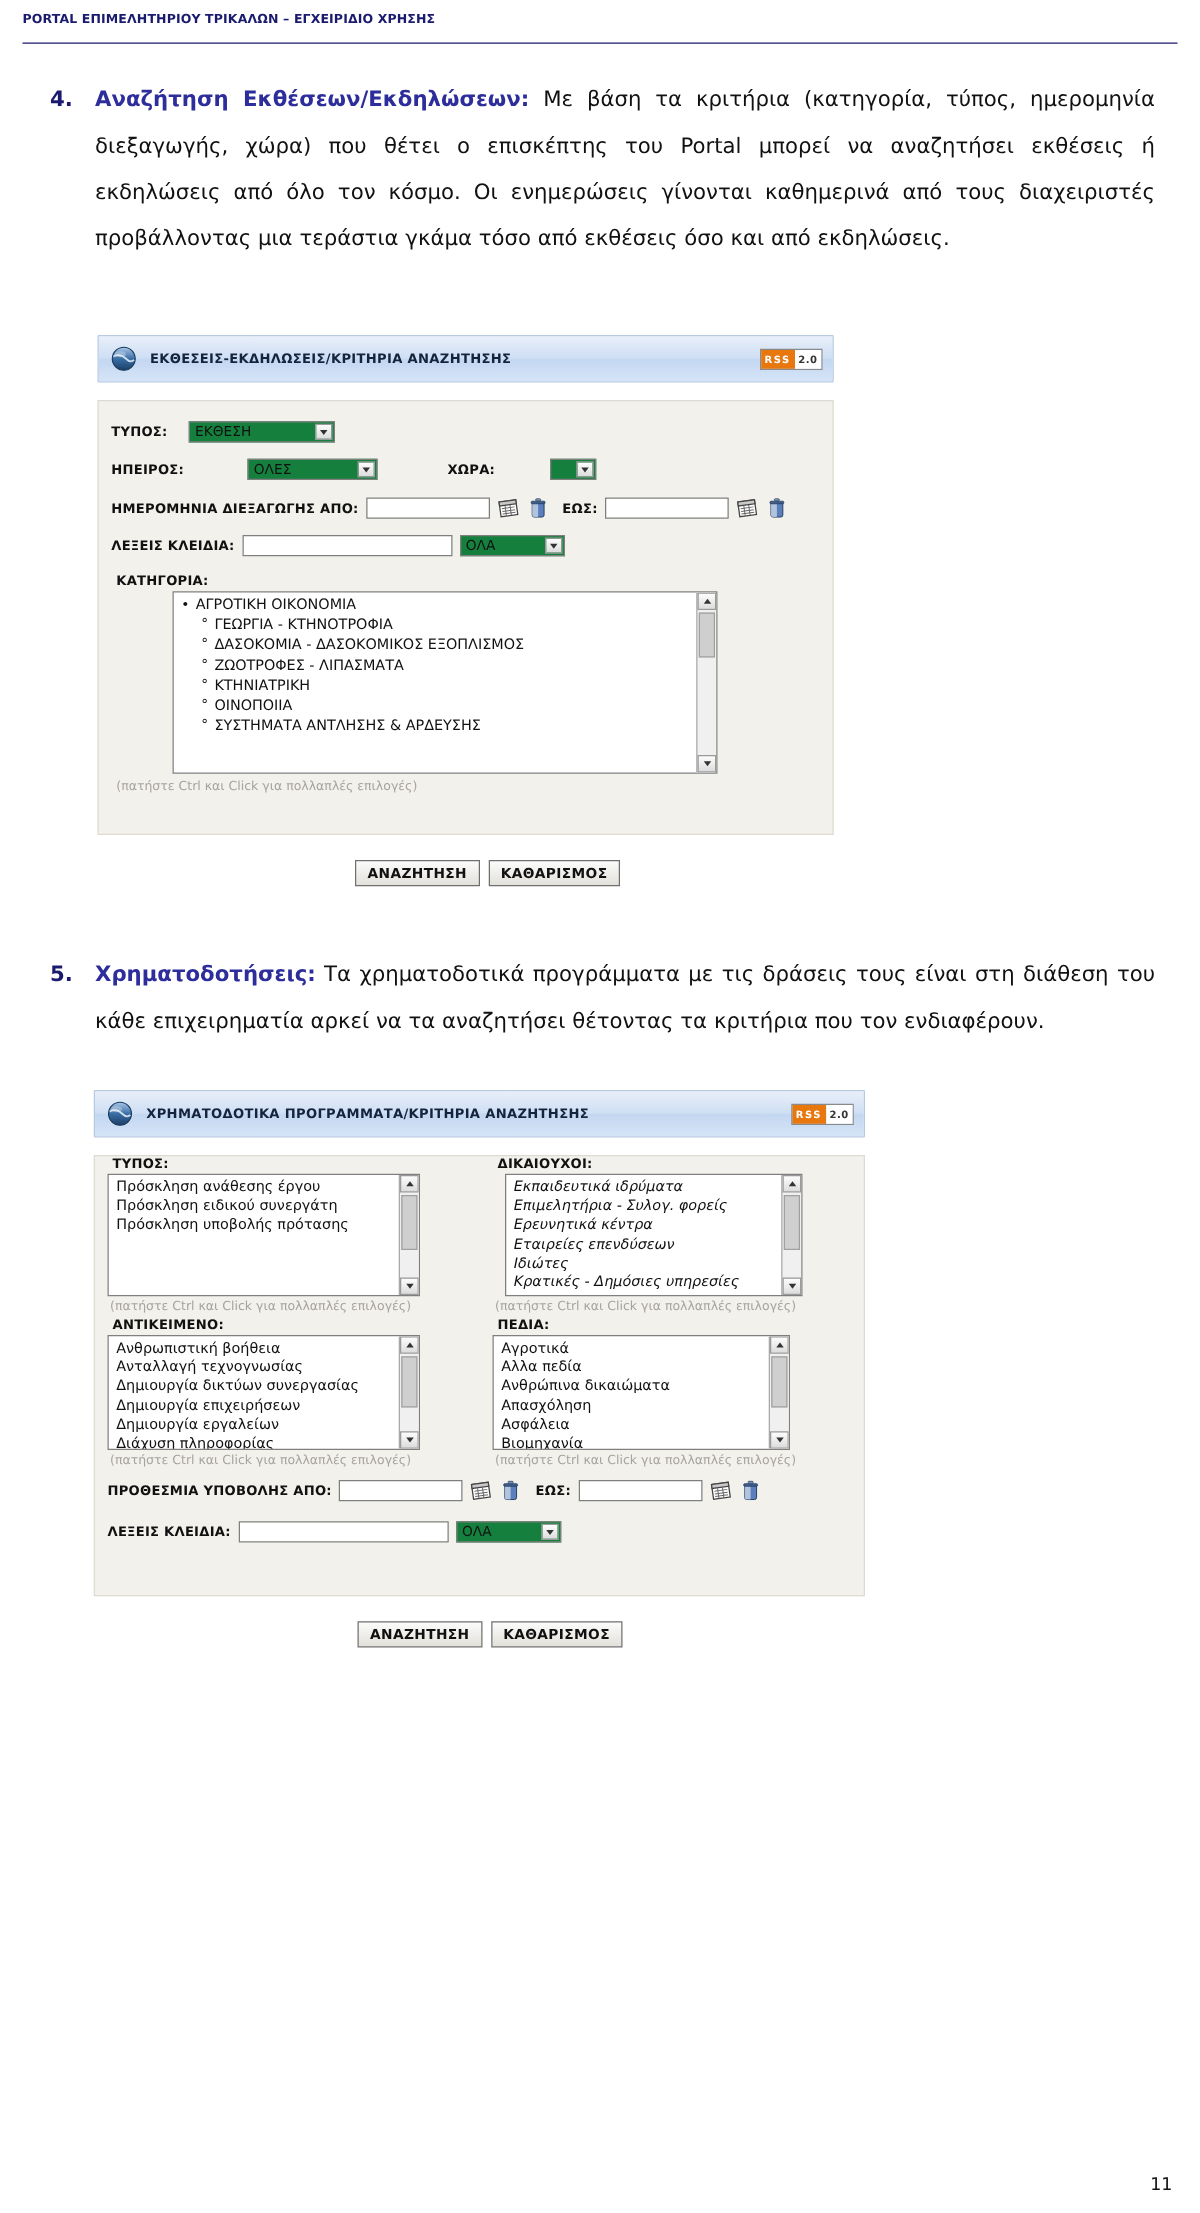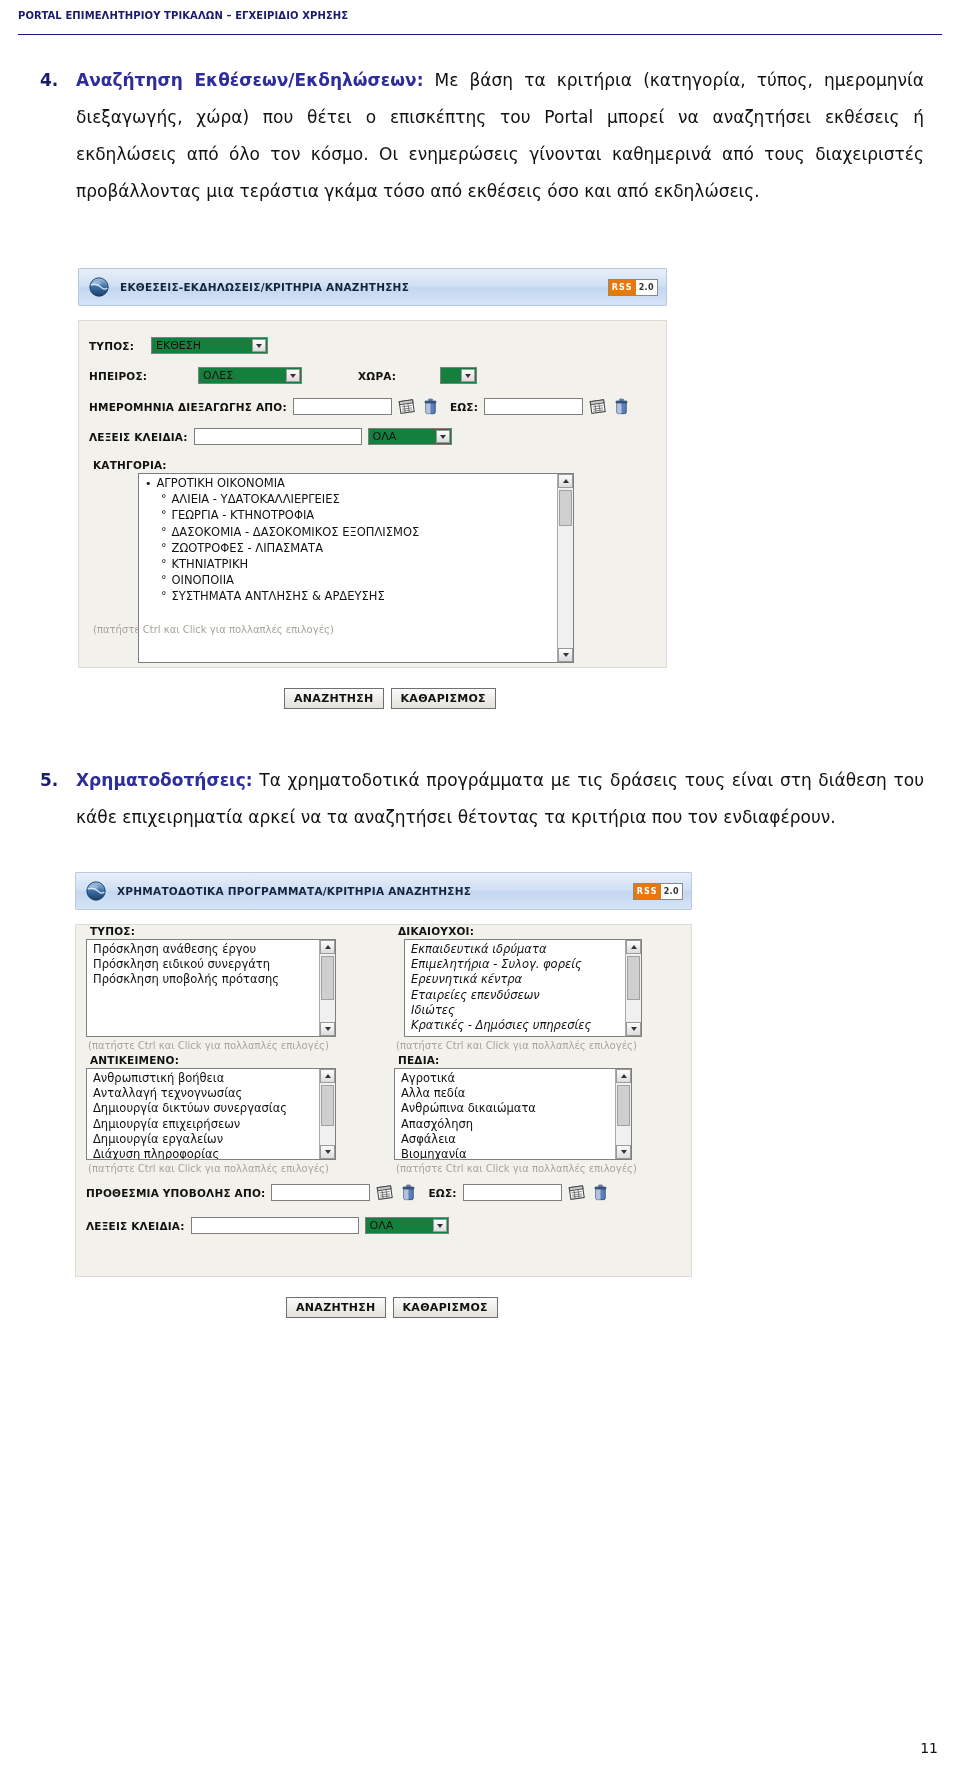--- a/index.html
+++ b/index.html
@@ -424,24 +424,23 @@
         <span class="lbl">ΛΕΞΕΙΣ ΚΛΕΙΔΙΑ:</span>
         <span class="textbox" style="width:168px; margin-left:6px;"></span>
         <span class="select" style="width:84px; margin-left:6px;">
           <span>ΟΛΑ</span>
           <span class="arrow"></span>
         </span>
       </div>
 
       <div class="grouplabel" style="left:14px; top:138px;">ΚΑΤΗΓΟΡΙΑ:</div>
 
-      <div class="listbox" style="left:12px; top:152px; width:436px; height:190px;">
+      <div class="listbox" style="left:12px; top:152px; width:436px; height:146px;">
         <ul id="cat-list">
             <li class="l1">ΑΓΡΟΤΙΚΗ ΟΙΚΟΝΟΜΙΑ</li>
-            <li class="l2">ΑΛΙΕΙΑ - ΥΔΑΤΟΚΑΛΛΙΕΡΓΕΙΕΣ</li>
             <li class="l2">ΓΕΩΡΓΙΑ - ΚΤΗΝΟΤΡΟΦΙΑ</li>
             <li class="l2">ΔΑΣΟΚΟΜΙΑ - ΔΑΣΟΚΟΜΙΚΟΣ ΕΞΟΠΛΙΣΜΟΣ</li>
             <li class="l2">ΖΩΟΤΡΟΦΕΣ - ΛΙΠΑΣΜΑΤΑ</li>
             <li class="l2">ΚΤΗΝΙΑΤΡΙΚΗ</li>
             <li class="l2">ΟΙΝΟΠΟΙΙΑ</li>
             <li class="l2">ΣΥΣΤΗΜΑΤΑ ΑΝΤΛΗΣΗΣ &amp; ΑΡΔΕΥΣΗΣ</li>
           </ul>
         <div class="sbar">
           <div class="sb-btn sb-up"></div>
           <div class="sb-thumb" style="top:16px; height:36px;"></div>

